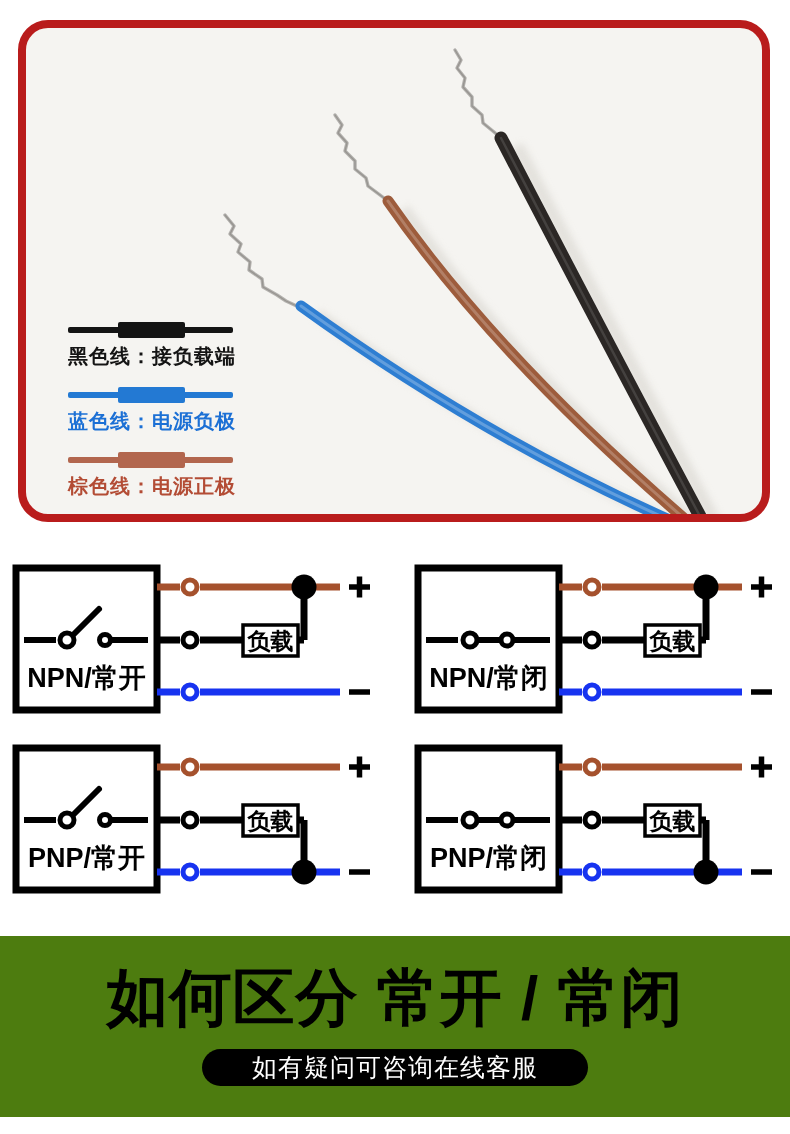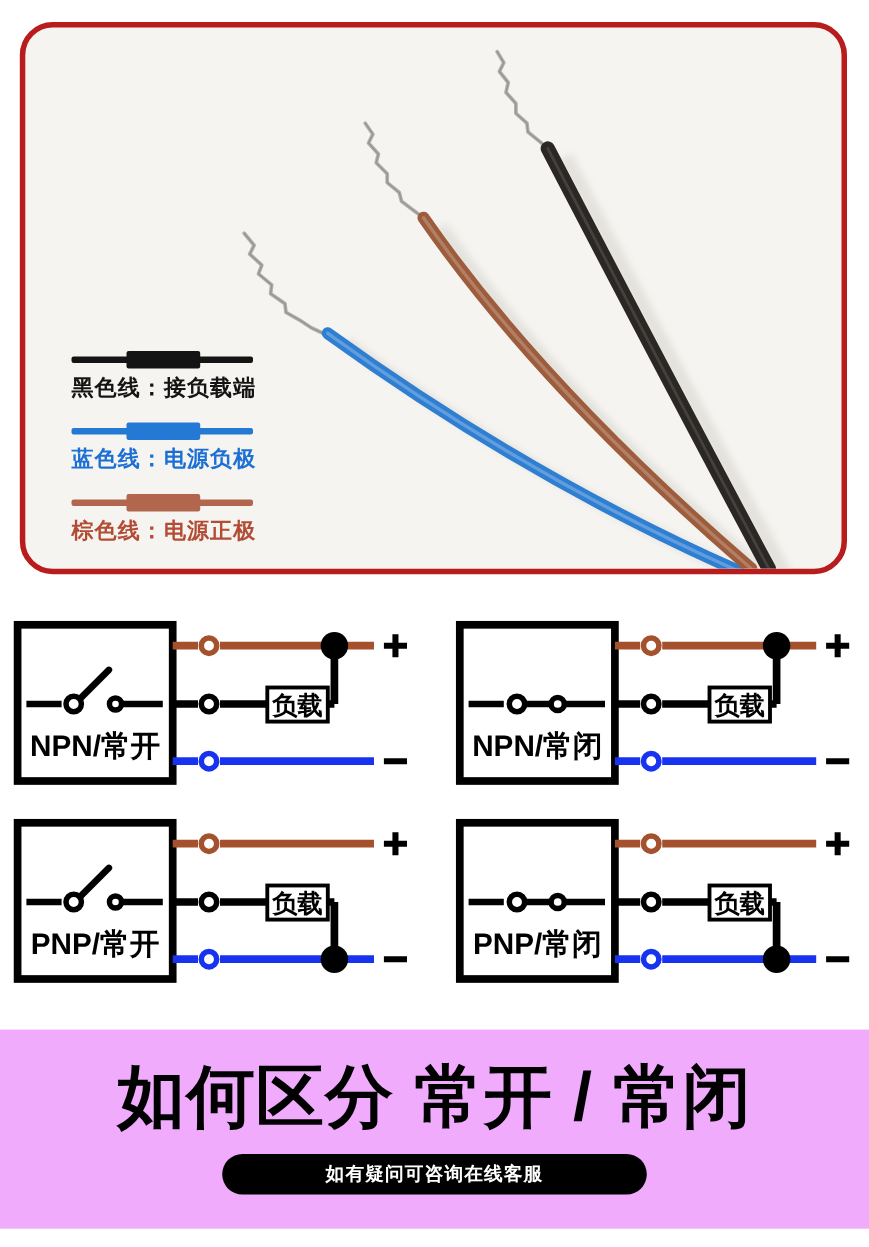--- a/index.html
+++ b/index.html
@@ -6,21 +6,21 @@
   html,body { background:#ffffff; }
   body {
     width:790px; height:1134px; position:relative; overflow:hidden;
     font-family:"Liberation Sans","DejaVu Sans",sans-serif;
   }
   .page { position:relative; width:790px; height:1134px; background:#ffffff; }
 
   
   .photo-card {
     position:absolute; left:18px; top:20px; width:752px; height:502px;
-    border:5px solid #b91c1c; border-radius:30px; background:#f5f4f1; overflow:hidden;
+    border:8px solid #b91c1c; border-radius:30px; background:#f5f4f1; overflow:hidden;
   }
   .photo-svg { position:absolute; left:0; top:0; width:742px; height:492px; }
 
   .legend { position:absolute; left:42px; top:294px; }
   .legend-row { margin-bottom:19px; }
   .wire-symbol { position:relative; width:165px; height:16px; }
   .wire-symbol::before {
     content:""; position:absolute; left:0; right:0; top:5px; height:6px;
     background:currentColor; border-radius:2px;
   }
@@ -37,29 +37,29 @@
   .diagram-cell { position:absolute; width:375px; height:165px; }
   #diagram-0 { left:10px;  top:558px; }
   #diagram-1 { left:412px; top:558px; }
   #diagram-2 { left:10px;  top:738px; }
   #diagram-3 { left:412px; top:738px; }
   .diagram-cell svg { display:block; }
 
   
   .banner {
     position:absolute; left:0; top:936px; width:790px; height:181px;
-    background:#f0abfc; text-align:center;
+    background:#4d7c0f; text-align:center;
   }
   .banner-title {
     padding-top:28px; font-size:62px; line-height:68px; font-weight:bold;
     letter-spacing:1px; color:#000000; white-space:nowrap;
   }
   .banner-pill {
     margin:17px auto 0 auto; width:386px; height:37px; border-radius:19px;
-    background:#000000; color:#ffffff; font-size:17px; font-weight:bold;
+    background:#000000; color:#ffffff; font-size:25px; font-weight:normal;
     line-height:37px; letter-spacing:1px;
   }
 </style>
 </head>
 <body>
 
 <div class="page">
 
   <div class="photo-card">
 

